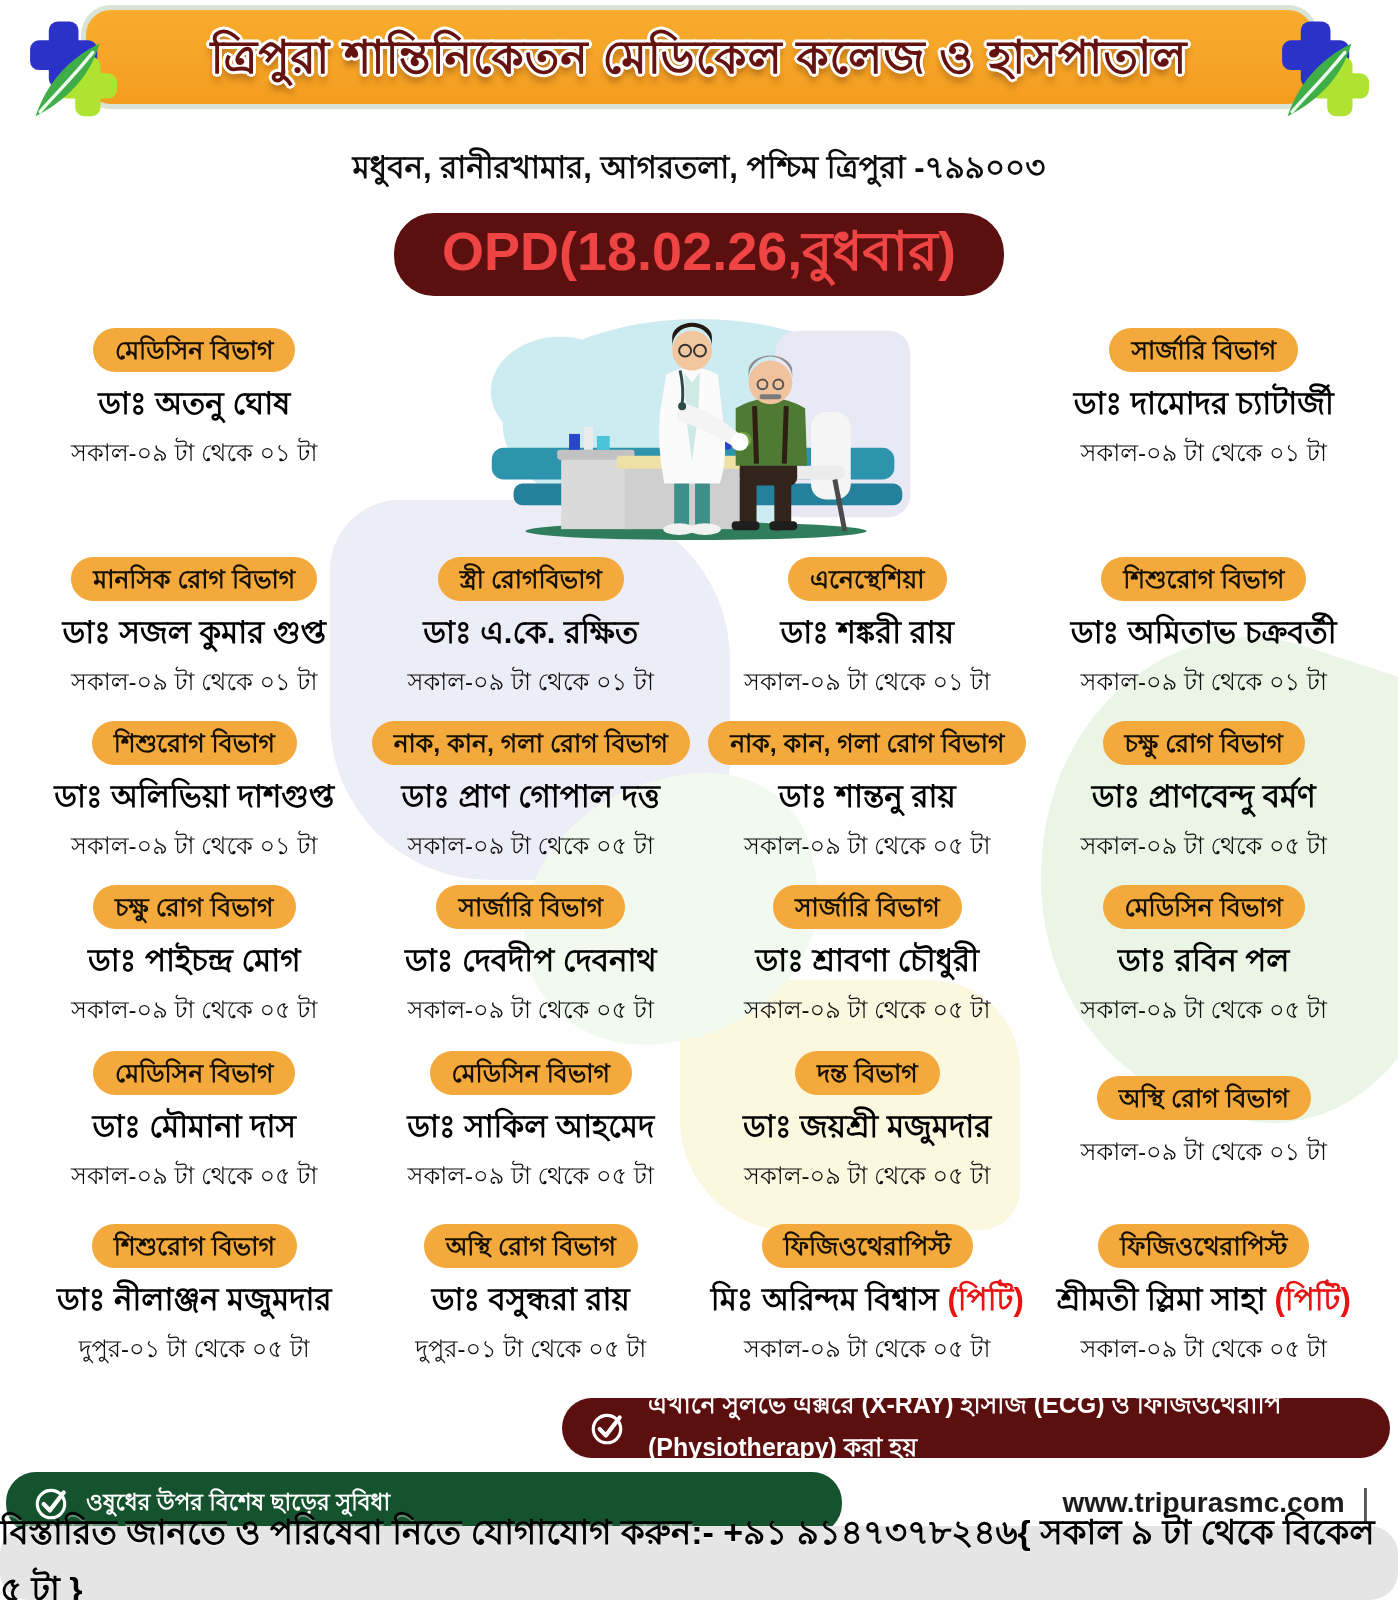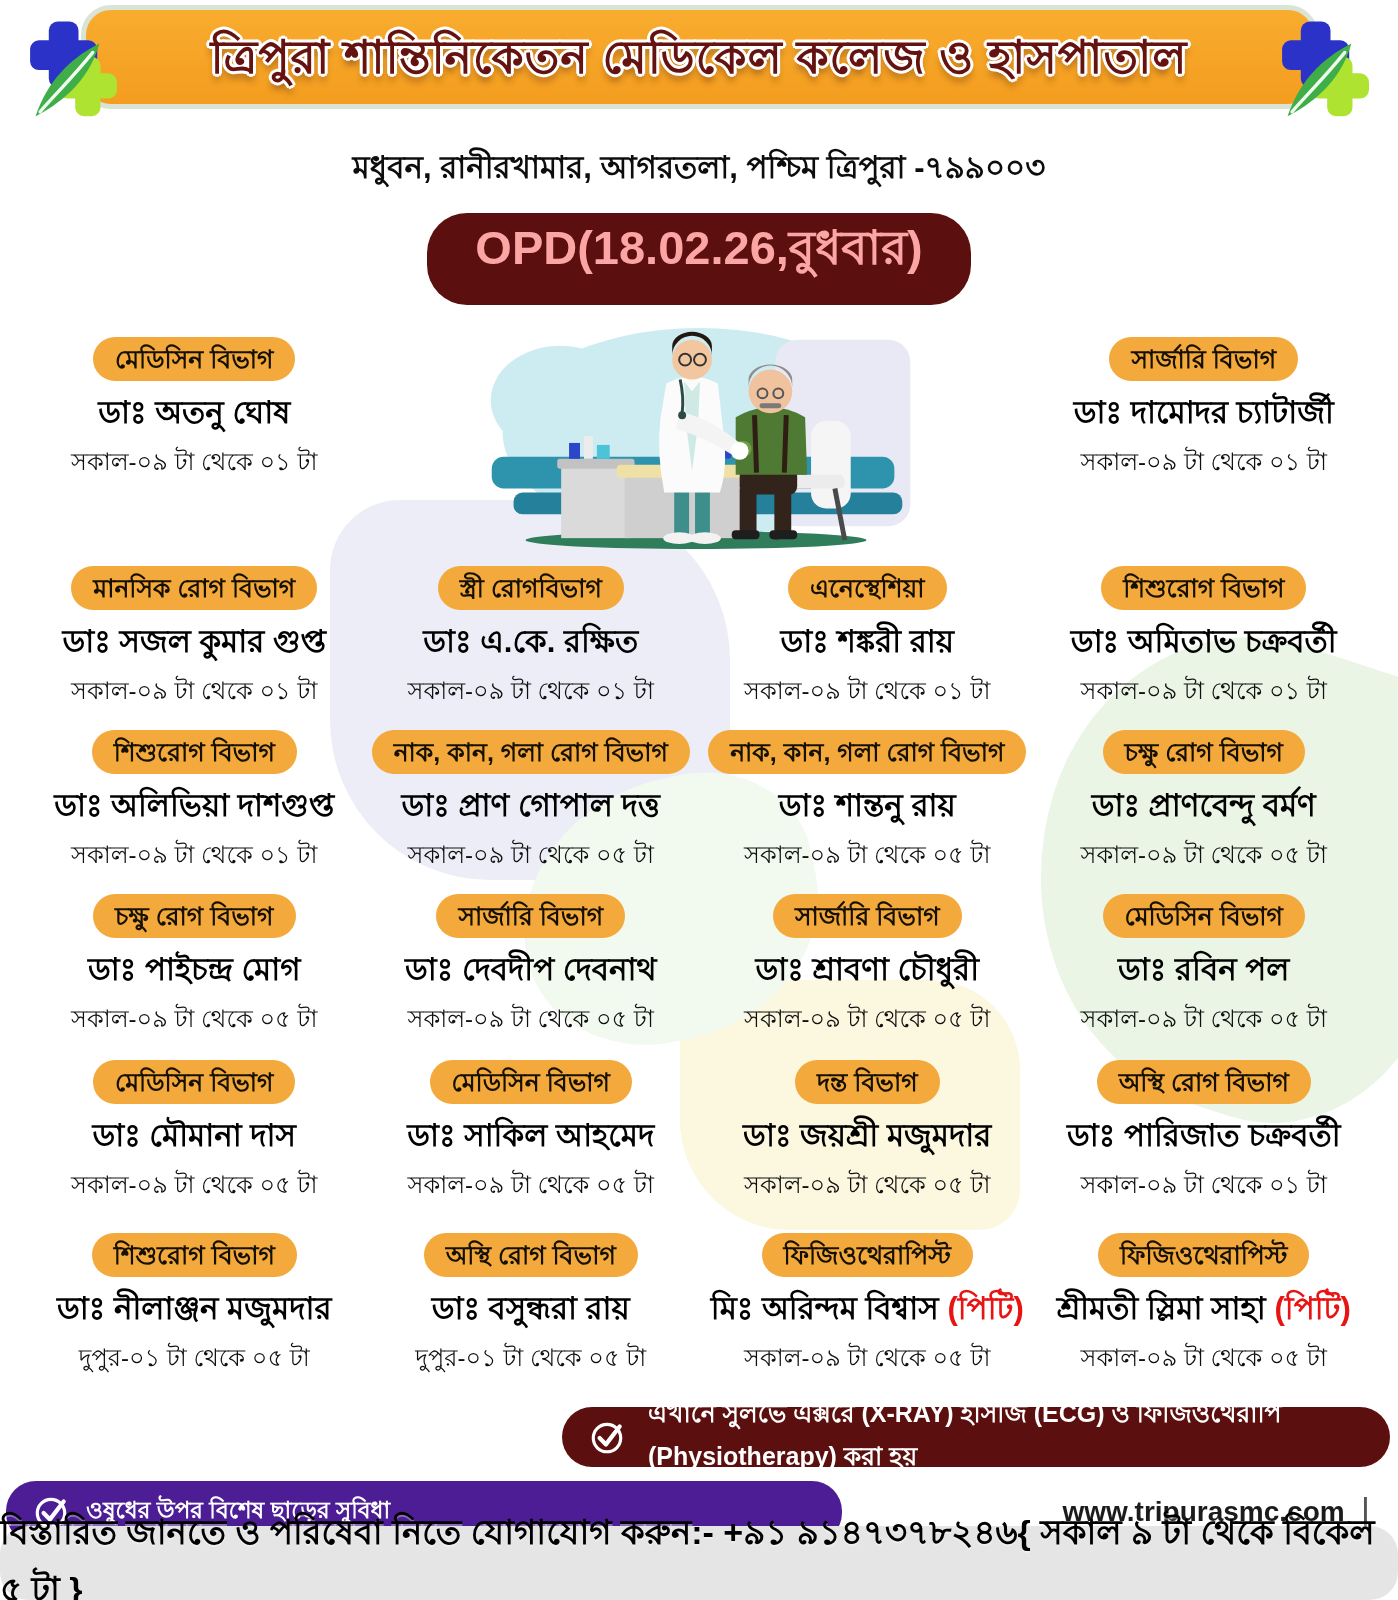--- a/index.html
+++ b/index.html
@@ -30,23 +30,23 @@
       0 -3px 0 #fff, 0 3px 0 #fff, -3px 0 0 #fff, 3px 0 0 #fff,
       0 7px 7px rgba(60,20,10,.45);
   }
   .logo{position:absolute;top:10px;width:118px;height:110px;}
   .logo.left{left:14px;} .logo.right{right:14px;}
 
   .address{position:relative;z-index:2;text-align:center;margin-top:16px;font-size:31px;font-weight:700;color:#0d0d0d;}
 
   .opd-banner{
     position:relative;z-index:2;display:block;width:fit-content;margin:18px auto 0;
-    background:#5C0F0F;color:#fca5a5;
-    font-size:47px;font-weight:800;line-height:1.1;
-    padding:9px 48px 31px;border-radius:40px;
+    background:#5C0F0F;color:#ef4444;
+    font-size:54px;font-weight:800;line-height:1.1;
+    padding:9px 48px 15px;border-radius:40px;
   }
 
   
   .grid{
     position:relative;z-index:1;
     display:grid;grid-template-columns:repeat(4,1fr);
     grid-template-rows:244px 164px 164px 164px 168px 178px;
     padding:8px 26px 0;
   }
   .illu{grid-row:1;grid-column:2/4;display:flex;align-items:center;justify-content:center;}
@@ -67,21 +67,21 @@
     background:#5C0F0F;border-radius:30px;
     display:flex;align-items:center;gap:22px;padding:12px 26px;
   }
   .note-facilities .txt{color:#fff;font-size:25px;font-weight:700;}
   .bottom-row{
     position:relative;z-index:2;margin-top:14px;
     display:flex;align-items:center;justify-content:space-between;
   }
   .offers-banner{
     margin-left:6px;width:836px;height:62px;box-sizing:border-box;
-    background:#4c1d95;border-radius:30px;
+    background:#14532d;border-radius:30px;
     display:flex;align-items:center;gap:30px;padding:0 26px;
   }
   .offers-banner .item{display:flex;align-items:center;gap:16px;}
   .offers-banner .txt{color:#fff;font-size:23px;font-weight:700;white-space:nowrap;}
   .check-icon{width:38px;height:38px;flex:0 0 auto;}
   .website{display:flex;align-items:center;margin-right:28px;}
   .website .url{font-size:28px;font-weight:700;color:#1c1c1c;}
   .website .sep{font-size:36px;font-weight:300;color:#555;margin-left:16px;}
 
   .footer-bar{
@@ -286,21 +286,20 @@
     </div>
 
     <div class="card">
       <div class="dept-pill"><span class="dept-text">দন্ত বিভাগ</span></div>
       <div class="doc-name"><span class="nm">ডাঃ জয়শ্রী মজুমদার</span> </div>
       <div class="doc-time">সকাল-০৯ টা থেকে ০৫ টা</div>
     </div>
 
     <div class="card">
       <div class="dept-pill"><span class="dept-text">অস্থি রোগ বিভাগ</span></div>
-      <div class="doc-name"><span class="nm">ডাঃ পারিজাত চক্রবর্তী</span> </div>
       <div class="doc-time">সকাল-০৯ টা থেকে ০১ টা</div>
     </div>
 
     <div class="card">
       <div class="dept-pill"><span class="dept-text">শিশুরোগ বিভাগ</span></div>
       <div class="doc-name"><span class="nm">ডাঃ নীলাঞ্জন মজুমদার</span> </div>
       <div class="doc-time">দুপুর-০১ টা থেকে ০৫ টা</div>
     </div>
 
     <div class="card">

